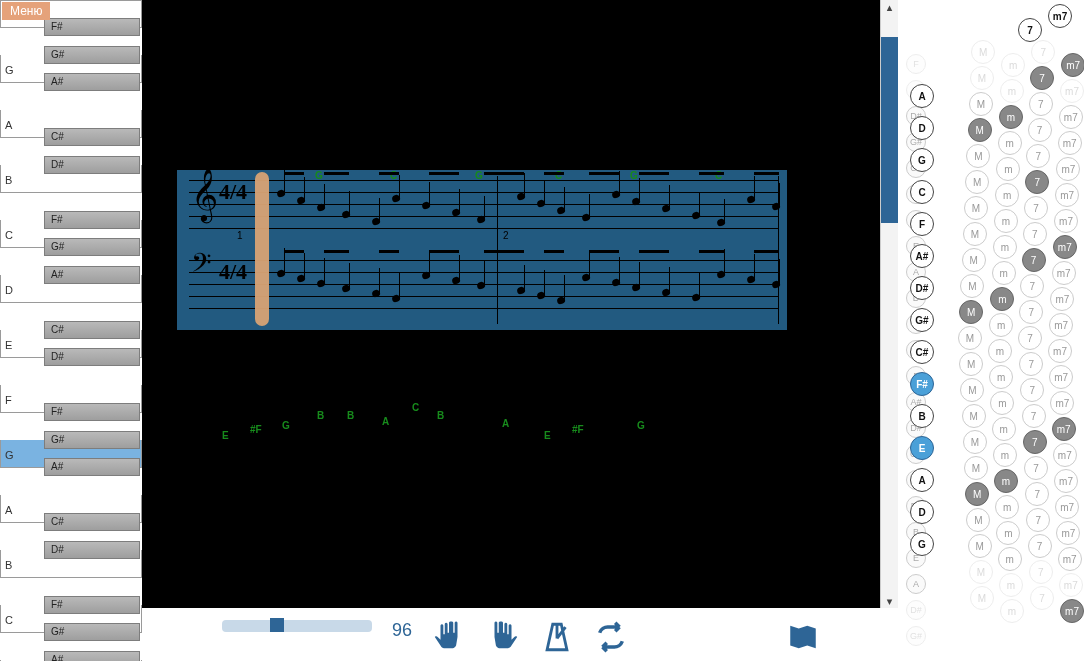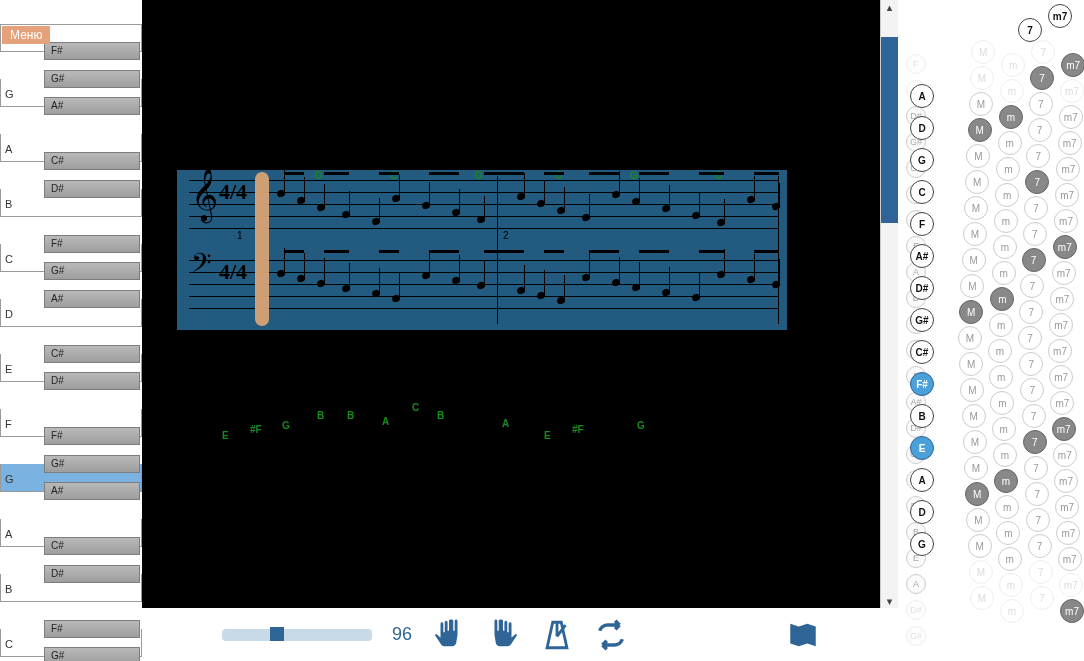--- a/index.html
+++ b/index.html
@@ -13,21 +13,20 @@
     position: relative;
   }
 
   
   .piano-col {
     position: absolute;
     left: 0; top: 0;
     width: 142px; height: 514px;
     background: #fff;
     user-select: none;
-    margin-top: 24px;
   }
   .menu-btn {
     position: absolute;
     left: 2px; top: 2px;
     padding: 2px 8px;
     background: #e5a27a;
     color: #fff;
     font-size: 12px;
     z-index: 5;
     cursor: pointer;
@@ -161,23 +160,22 @@
     height: 60px;
   }
 
   
   .bottom-bar {
     position: absolute;
     left: 142px; bottom: 0;
     width: 738px; height: 53px;
     background: #fff;
     display: flex;
-    align-items: center;
     gap: 20px;
-    padding: 0 60px 0 80px;
+    padding: 12px 60px 0 80px;
   }
   .tempo-slider {
     width: 150px; height: 12px;
     background: #c8d9e8;
     border-radius: 4px;
     position: relative;
   }
   .tempo-thumb {
     position: absolute;
     top: -2px;

